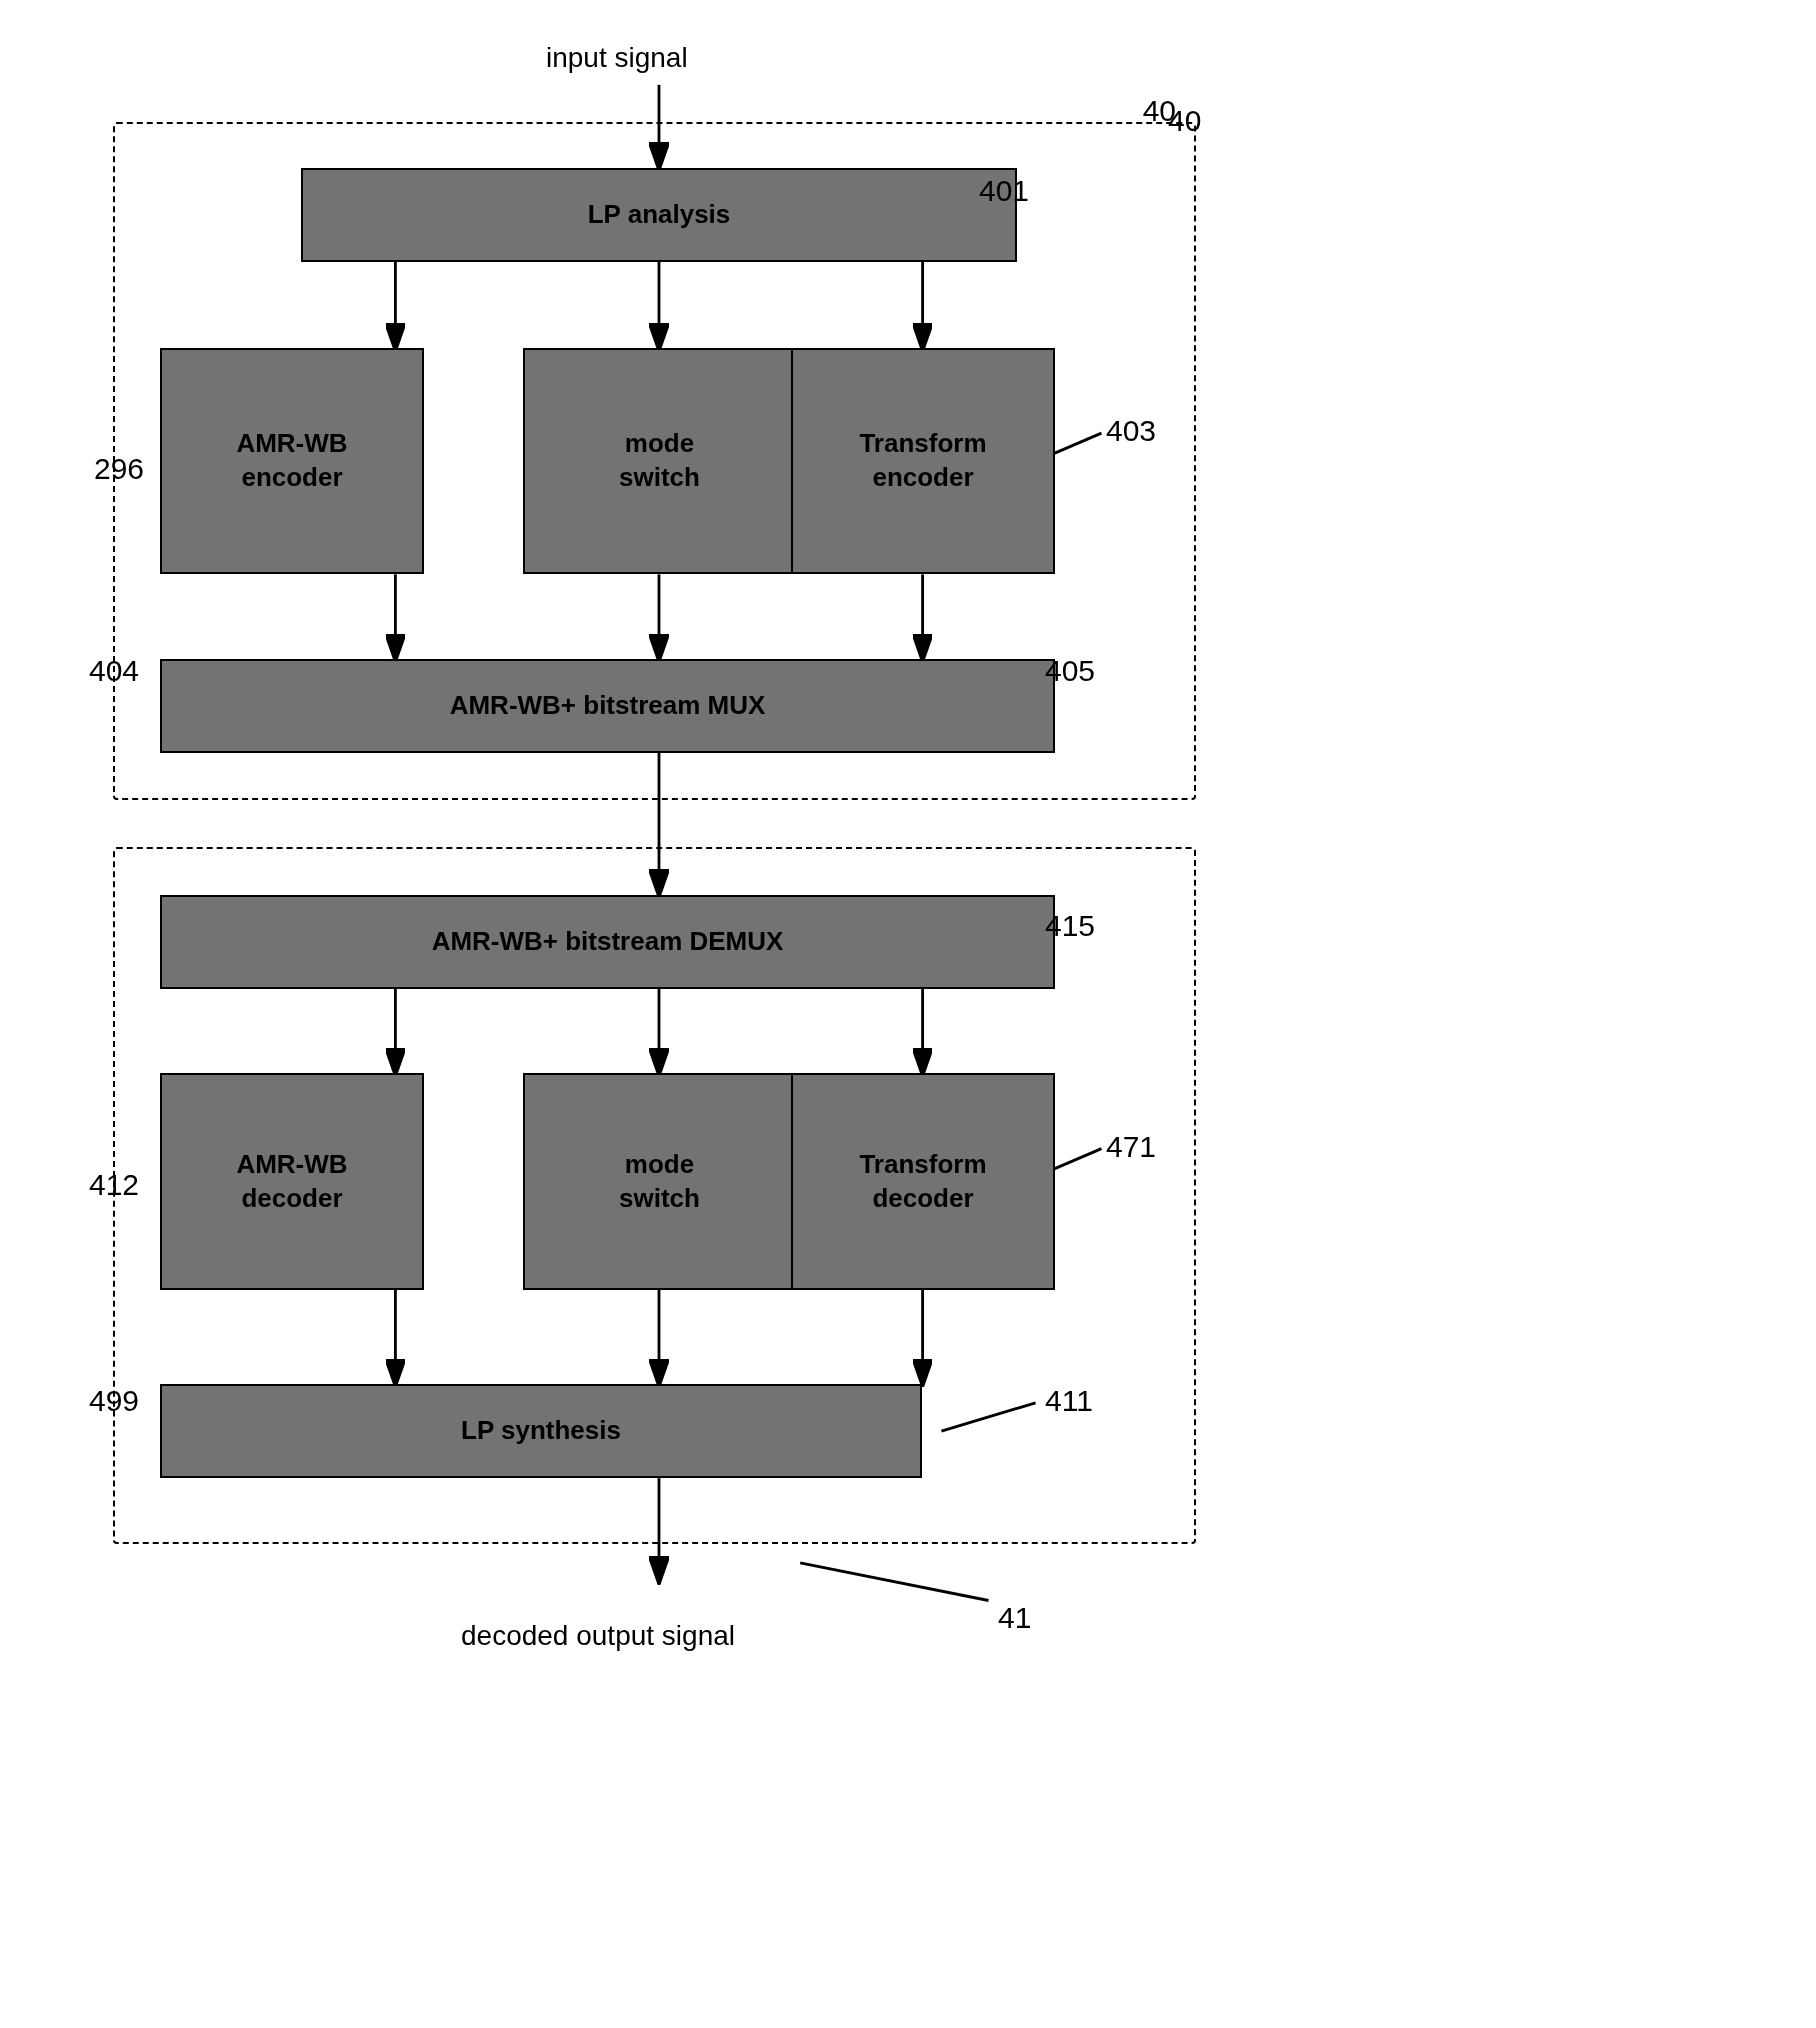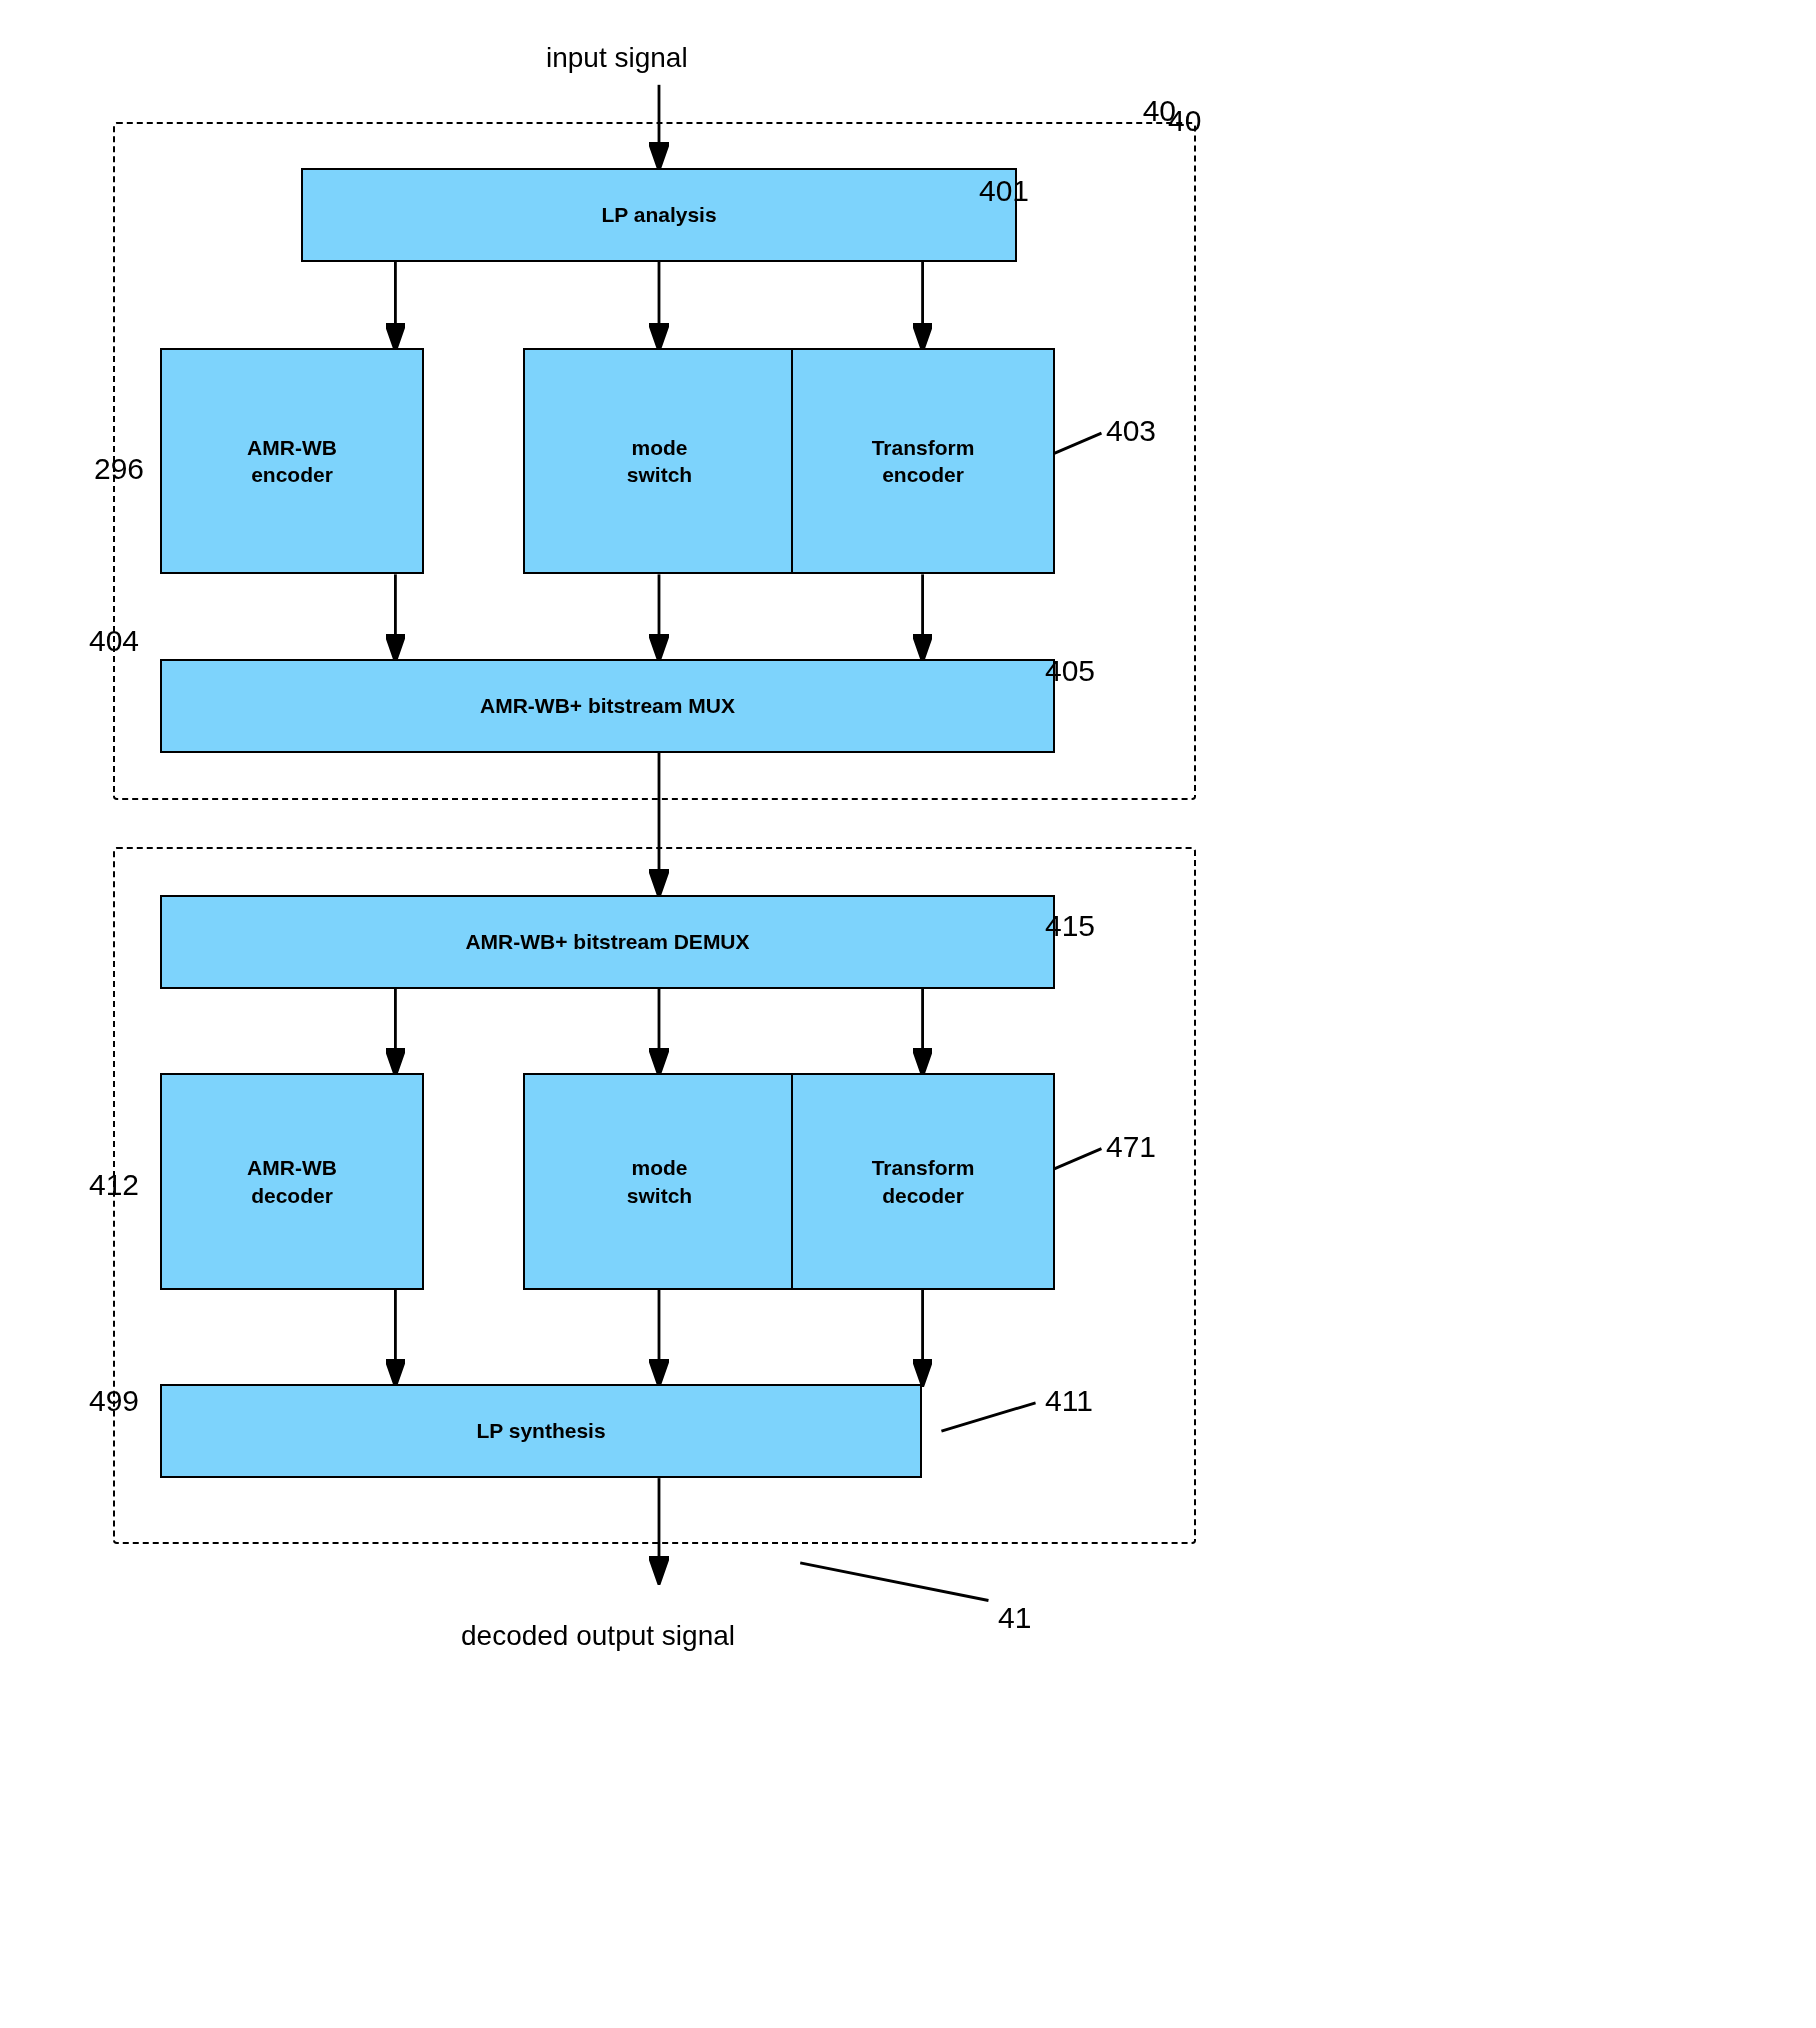--- a/index.html
+++ b/index.html
@@ -24,26 +24,26 @@
     .dashed-box {
       position: absolute;
       border: 2.8px dashed #000;
       border-radius: 3.8px;
     }
 
     
     .block {
       position: absolute;
       border: 2.8px solid #000;
-      background: #7dd3fc;
+      background: #737373;
       display: flex;
       align-items: center;
       justify-content: center;
       text-align: center;
-      font-size: 21px;
+      font-size: 26px;
       font-weight: bold;
       line-height: 1.3;
     }
 
     
     .label {
       position: absolute;
       font-size: 28px;
       font-weight: normal;
       color: #000;
@@ -186,21 +186,21 @@
   </div>
 
   <div class="block" style="top: 659px; left: 160px; width: 895px; height: 94px;">
     <span>AMR-WB+ bitstream MUX</span>
   </div>
 
   <div class="ref-num" style="top: 104px; left: 1168px;">40</div>
   <div class="ref-num" style="top: 174px; left: 979px;">401</div>
   <div class="ref-num" style="top: 452px; left: 94px;">296</div>
   <div class="ref-num" style="top: 414px; left: 1106px; text-align: right;">403</div>
-  <div class="ref-num" style="top: 624px; left: 89px;">404</div>
+  <div class="ref-num" style="top: 654px; left: 89px;">404</div>
   <div class="ref-num" style="top: 654px; left: 1045px;">405</div>
 
   <div class="dashed-box" style="top: 847px; left: 113px; width: 1083px; height: 697px;"></div>
 
   <div class="block" style="top: 895px; left: 160px; width: 895px; height: 94px;">
     <span>AMR-WB+ bitstream DEMUX</span>
   </div>
 
   <div class="block" style="top: 1073px; left: 160px; width: 264px; height: 217px;">
     <span style="white-space:pre-line;">AMR-WB

